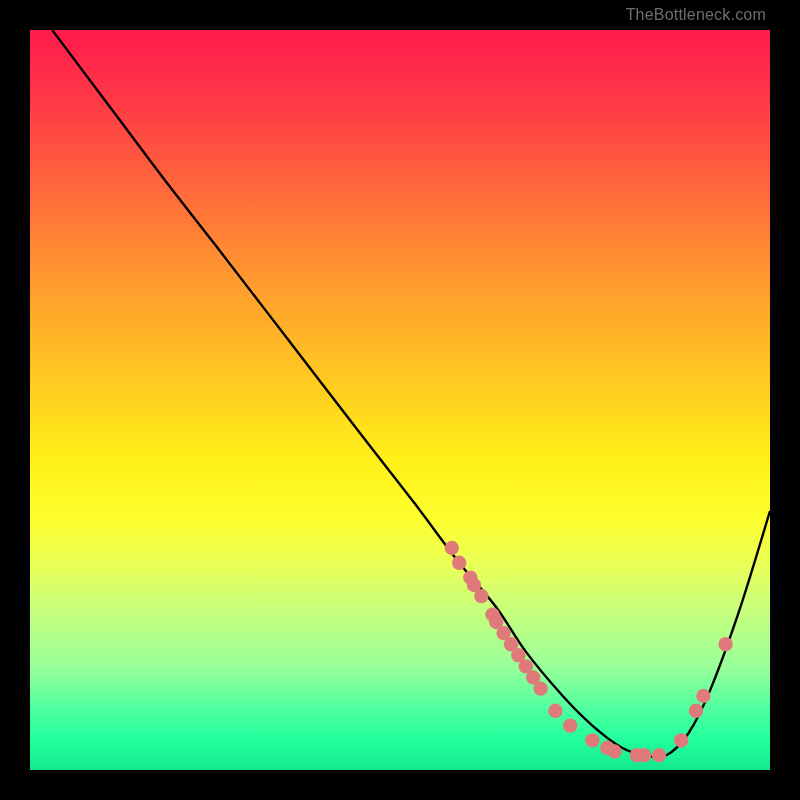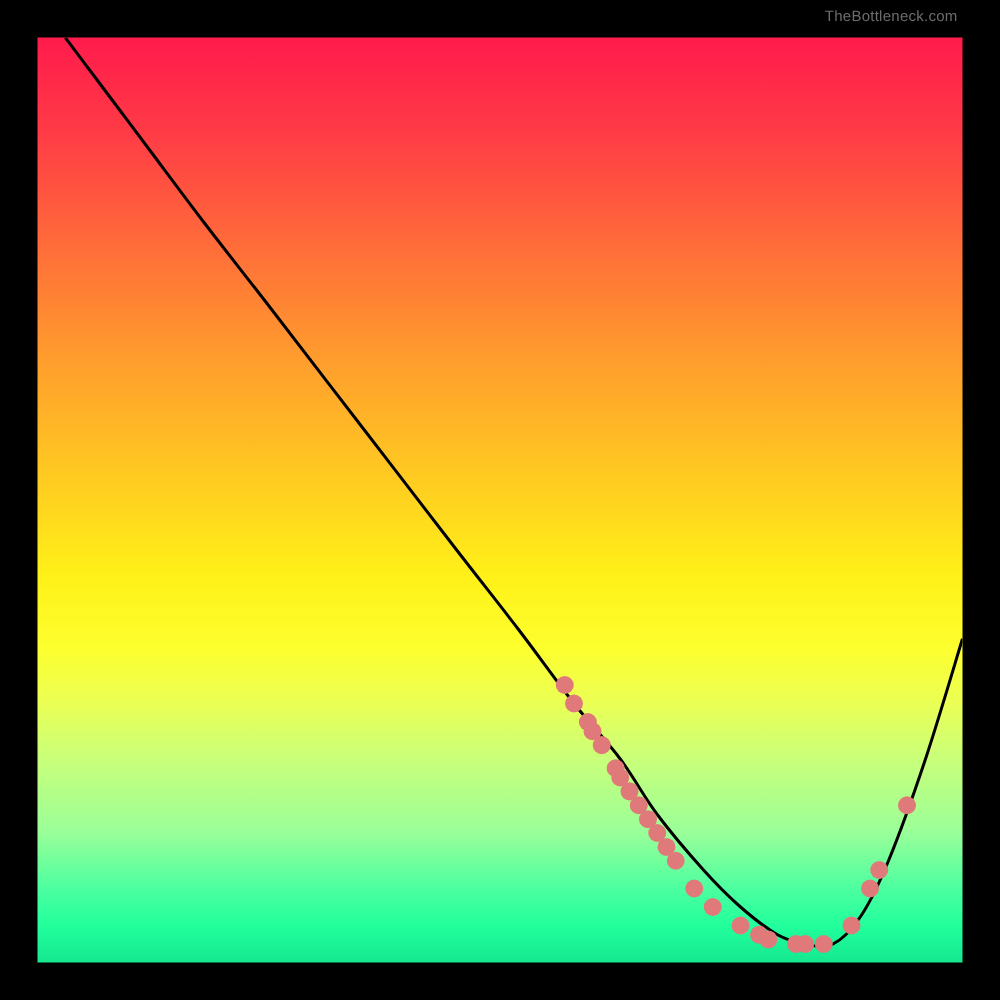--- a/index.html
+++ b/index.html
@@ -31,21 +31,21 @@
       #4cffa0 92%,
       #22ff9c 96%,
       #14e890 100%
     );
   }
   .watermark {
     position: absolute;
     right: 34px;
     top: 6px;
     color: #6d6d6d;
-    font-size: 12px;
+    font-size: 16px;
     font-weight: 500;
     letter-spacing: 0.2px;
   }
   svg.curve {
     position: absolute;
     left: 0;
     top: 0;
     width: 740px;
     height: 740px;
   }

